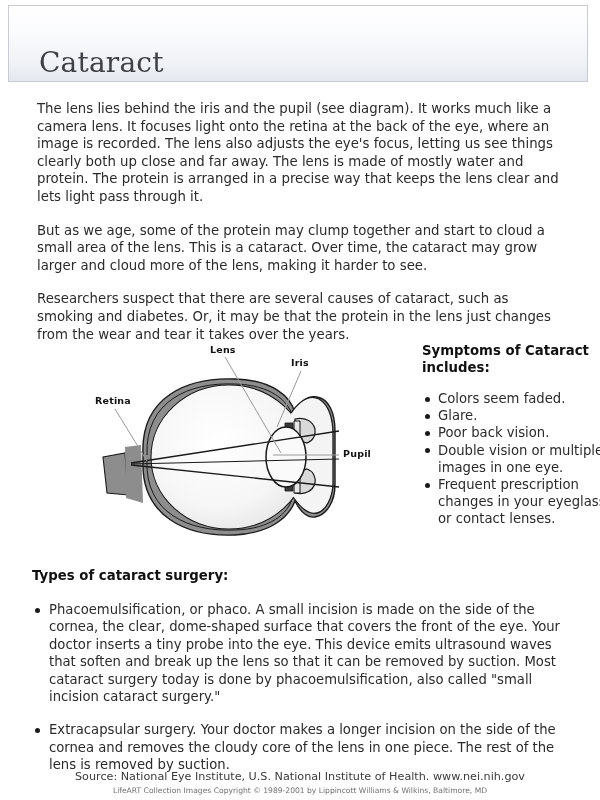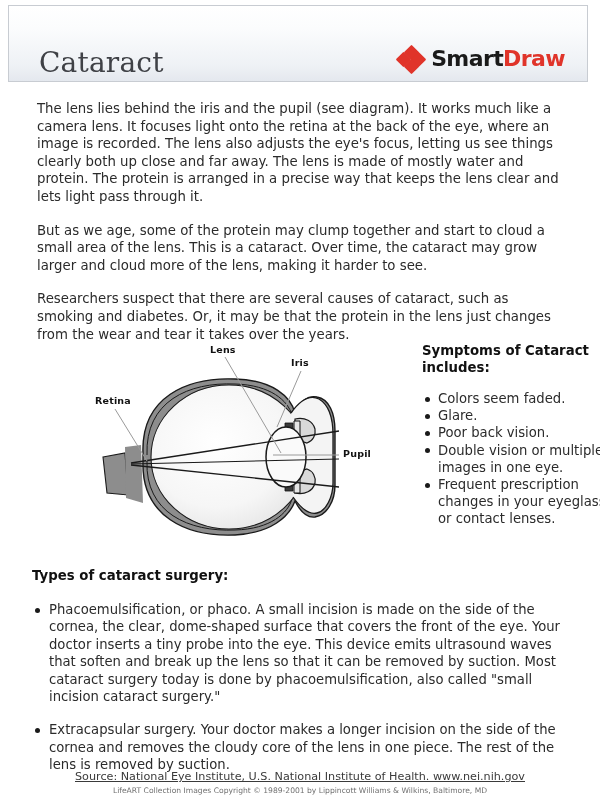--- a/index.html
+++ b/index.html
@@ -199,45 +199,33 @@
     position: absolute;
     left: 0;
     top: 770px;
     width: 600px;
     text-align: center;
   }
   .footer .src {
     font-size: 11.2px;
     color: #3a3a3a;
     line-height: 14px;
-    text-decoration: underline;
   }
   .footer .copy {
     font-size: 7.6px;
     color: #707070;
     line-height: 11px;
     margin-top: 1px;
   }
 </style>
 </head>
 <body>
 
 <div class="header-bar">
   <div class="page-title">Cataract</div>
-  <div class="logo">
-    <span class="logo-mark">
-      <i class="d1"></i>
-        <i class="d2"></i>
-        <i class="d3"></i>
-        <i class="d4"></i>
-    </span>
-    <span class="logo-text">
-      <span class="logo-smart">Smart</span><span class="logo-draw">Draw</span>
-    </span>
-  </div>
 </div>
 
 <div class="content">
   <p class="para">The lens lies behind the iris and the pupil (see diagram). It works much like a camera lens. It focuses light onto the retina at the back of the eye, where an image is recorded. The lens also adjusts the eye's focus, letting us see things clearly both up close and far away. The lens is made of mostly water and protein. The protein is arranged in a precise way that keeps the lens clear and lets light pass through it.</p>
   <p class="para">But as we age, some of the protein may clump together and start to cloud a small area of the lens. This is a cataract. Over time, the cataract may grow larger and cloud more of the lens, making it harder to see.</p>
   <p class="para">Researchers suspect that there are several causes of cataract, such as smoking and diabetes. Or, it may be that the protein in the lens just changes from the wear and tear it takes over the years.</p>
 </div>
 
 <div class="mid">
 

